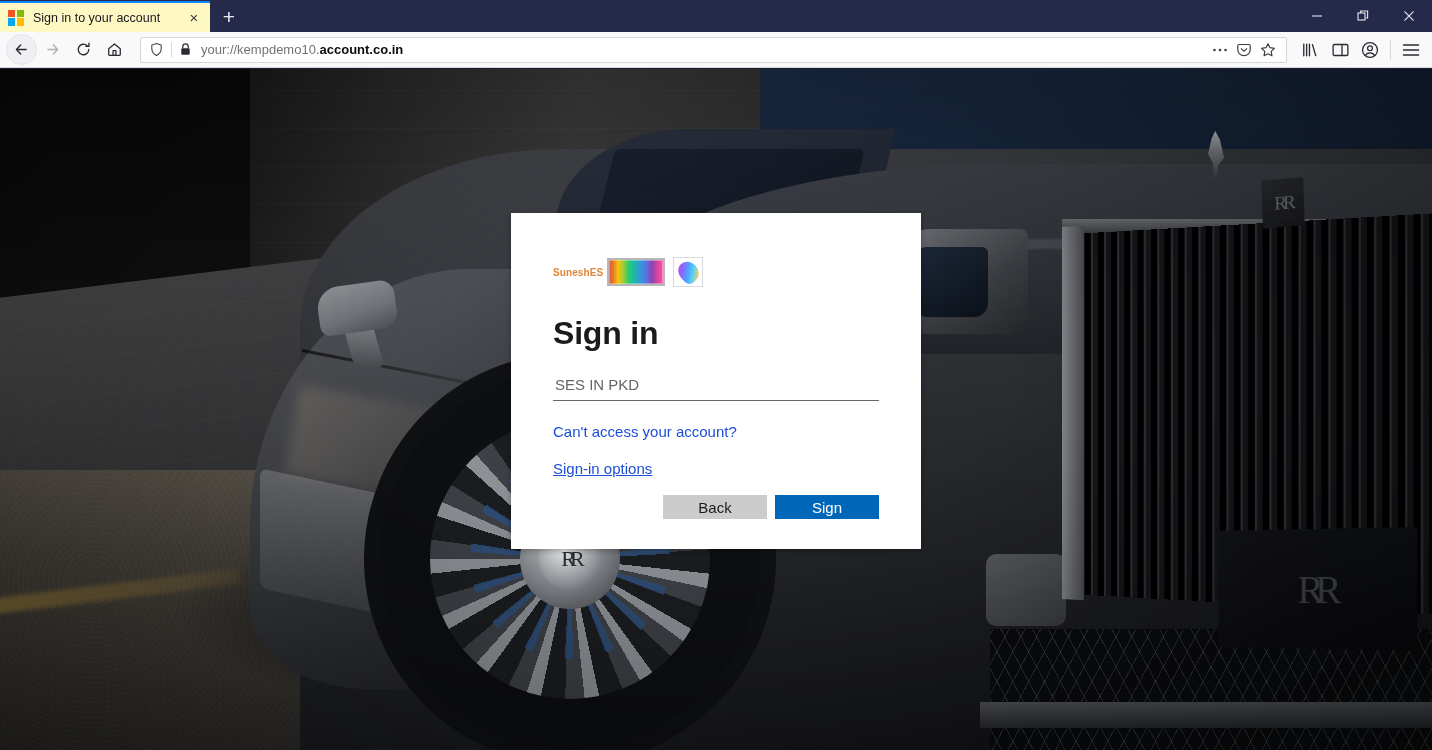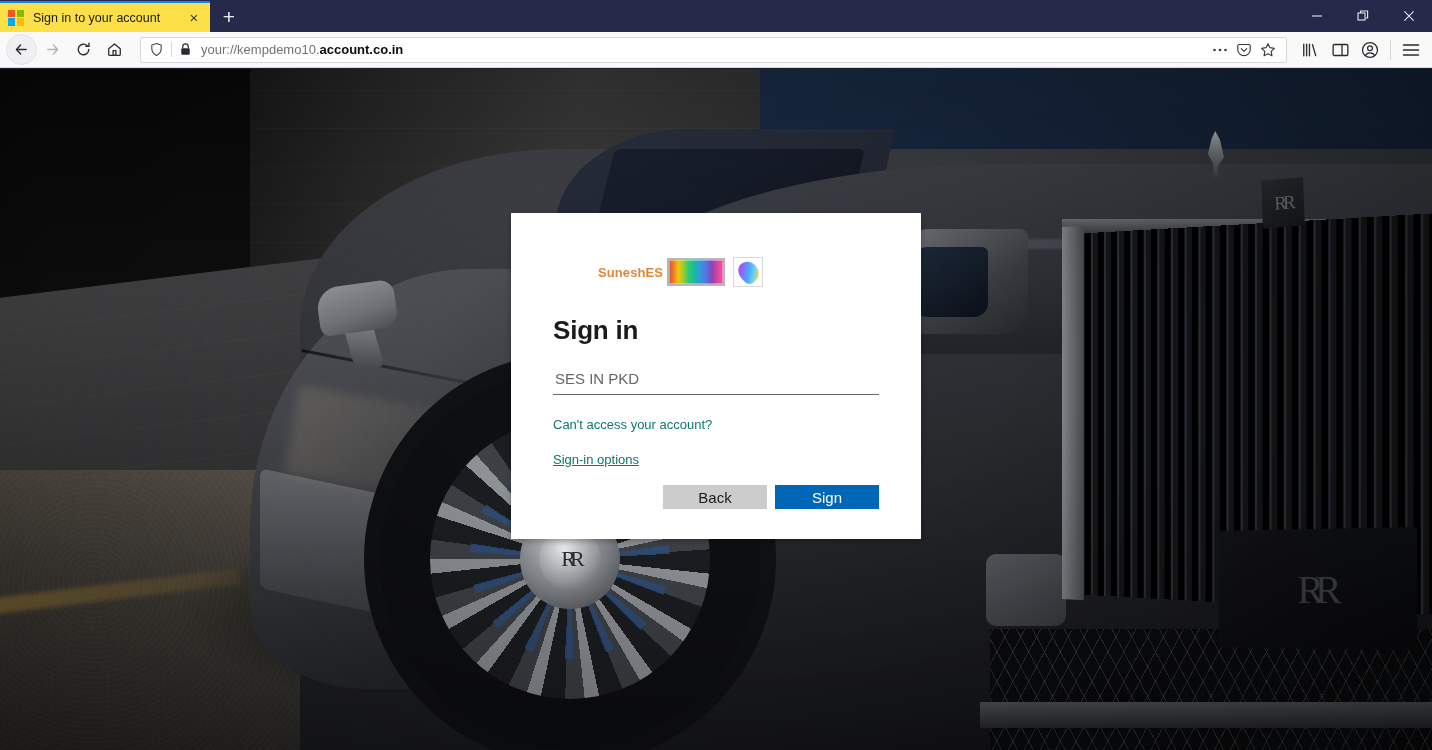--- a/index.html
+++ b/index.html
@@ -16,21 +16,21 @@
   .titlebar {
     height: 32px; background: #262a4a;
     display: flex; align-items: flex-end;
     position: relative;
   }
 
   .tabstrip { display: flex; align-items: flex-end; height: 32px; }
 
   .tab {
     width: 210px; height: 31px;
-    background: #fde047;
+    background: #fef9c3;
     border-top: 2px solid #0a84ff;
     display: flex; align-items: center;
     padding: 0 6px 0 8px;
     position: relative;
   }
   .tab-favicon { width: 16px; height: 16px; flex: 0 0 16px; margin-right: 9px; }
   .ms-grid { width: 16px; height: 16px; display: grid; grid-template-columns: 1fr 1fr; grid-template-rows: 1fr 1fr; gap: 1.5px; }
   .ms-grid i { display: block; }
   .tab-title {
     flex: 1 1 auto; font-size: 12.5px; color: #18181b;
@@ -345,22 +345,22 @@
     background: #ffffff;
     box-shadow: 0 2px 6px rgba(0,0,0,.28);
   }
   .card-body { padding: 44px 42px 30px 42px; }
 
   .brand {
     display: flex; align-items: center; gap: 0;
     height: 30px; margin-bottom: 28px;
   }
   .brand-name {
-    color: #e0873a; font-size: 13px; font-weight: 700;
-    letter-spacing: .1px; margin-right: 4px; margin-left: 45px;
+    color: #e0873a; font-size: 10px; font-weight: 700;
+    letter-spacing: .1px; margin-right: 4px;
   }
   .brand-rainbow {
     width: 58px; height: 28px;
     background: linear-gradient(90deg,
       #e74c3c 0%, #e67e22 8%, #f1c40f 17%, #9acd32 27%,
       #2ecc71 36%, #1abc9c 45%, #3498db 58%, #5b6ee1 70%,
       #8e44ad 80%, #d946a0 90%, #ff4fa3 100%);
     border: 2px solid #b7b7b7;
     box-shadow: inset 0 0 0 1px rgba(255,255,255,.35);
   }
@@ -370,37 +370,37 @@
     display: flex; align-items: center; justify-content: center;
   }
   .brand-pin {
     width: 19px; height: 22px;
     background: linear-gradient(145deg, #ff4fd2 0%, #9b59ff 22%, #4aa8ff 50%, #5ad0ff 66%, #ffd24a 88%, #ff8a3d 100%);
     border-radius: 50% 50% 50% 6px;
     transform: rotate(-45deg);
   }
 
   .title {
-    font-size: 26px; font-weight: 600; color: #1b1b1b;
+    font-size: 32px; font-weight: 600; color: #1b1b1b;
     letter-spacing: -.2px; margin-bottom: 18px;
   }
 
   .field {
     border: none; outline: none; width: 100%;
     font-family: "Liberation Sans", sans-serif;
     font-size: 15px; color: #666666;
     padding: 6px 0 7px 2px;
     border-bottom: 1px solid #666666;
     background: transparent;
     margin-bottom: 22px;
   }
   .field::placeholder { color: #666666; opacity: 1; }
 
   .link {
-    display: block; font-size: 13px; color: #0f766e;
+    display: block; font-size: 15px; color: #1d4ed8;
     text-decoration: none; margin-bottom: 20px;
   }
   .link.second { margin-bottom: 16px; text-decoration: underline; }
 
   .actions {
     display: flex; justify-content: flex-end; gap: 8px;
     margin-top: 18px;
   }
   .btn {
     width: 104px; height: 24px;

